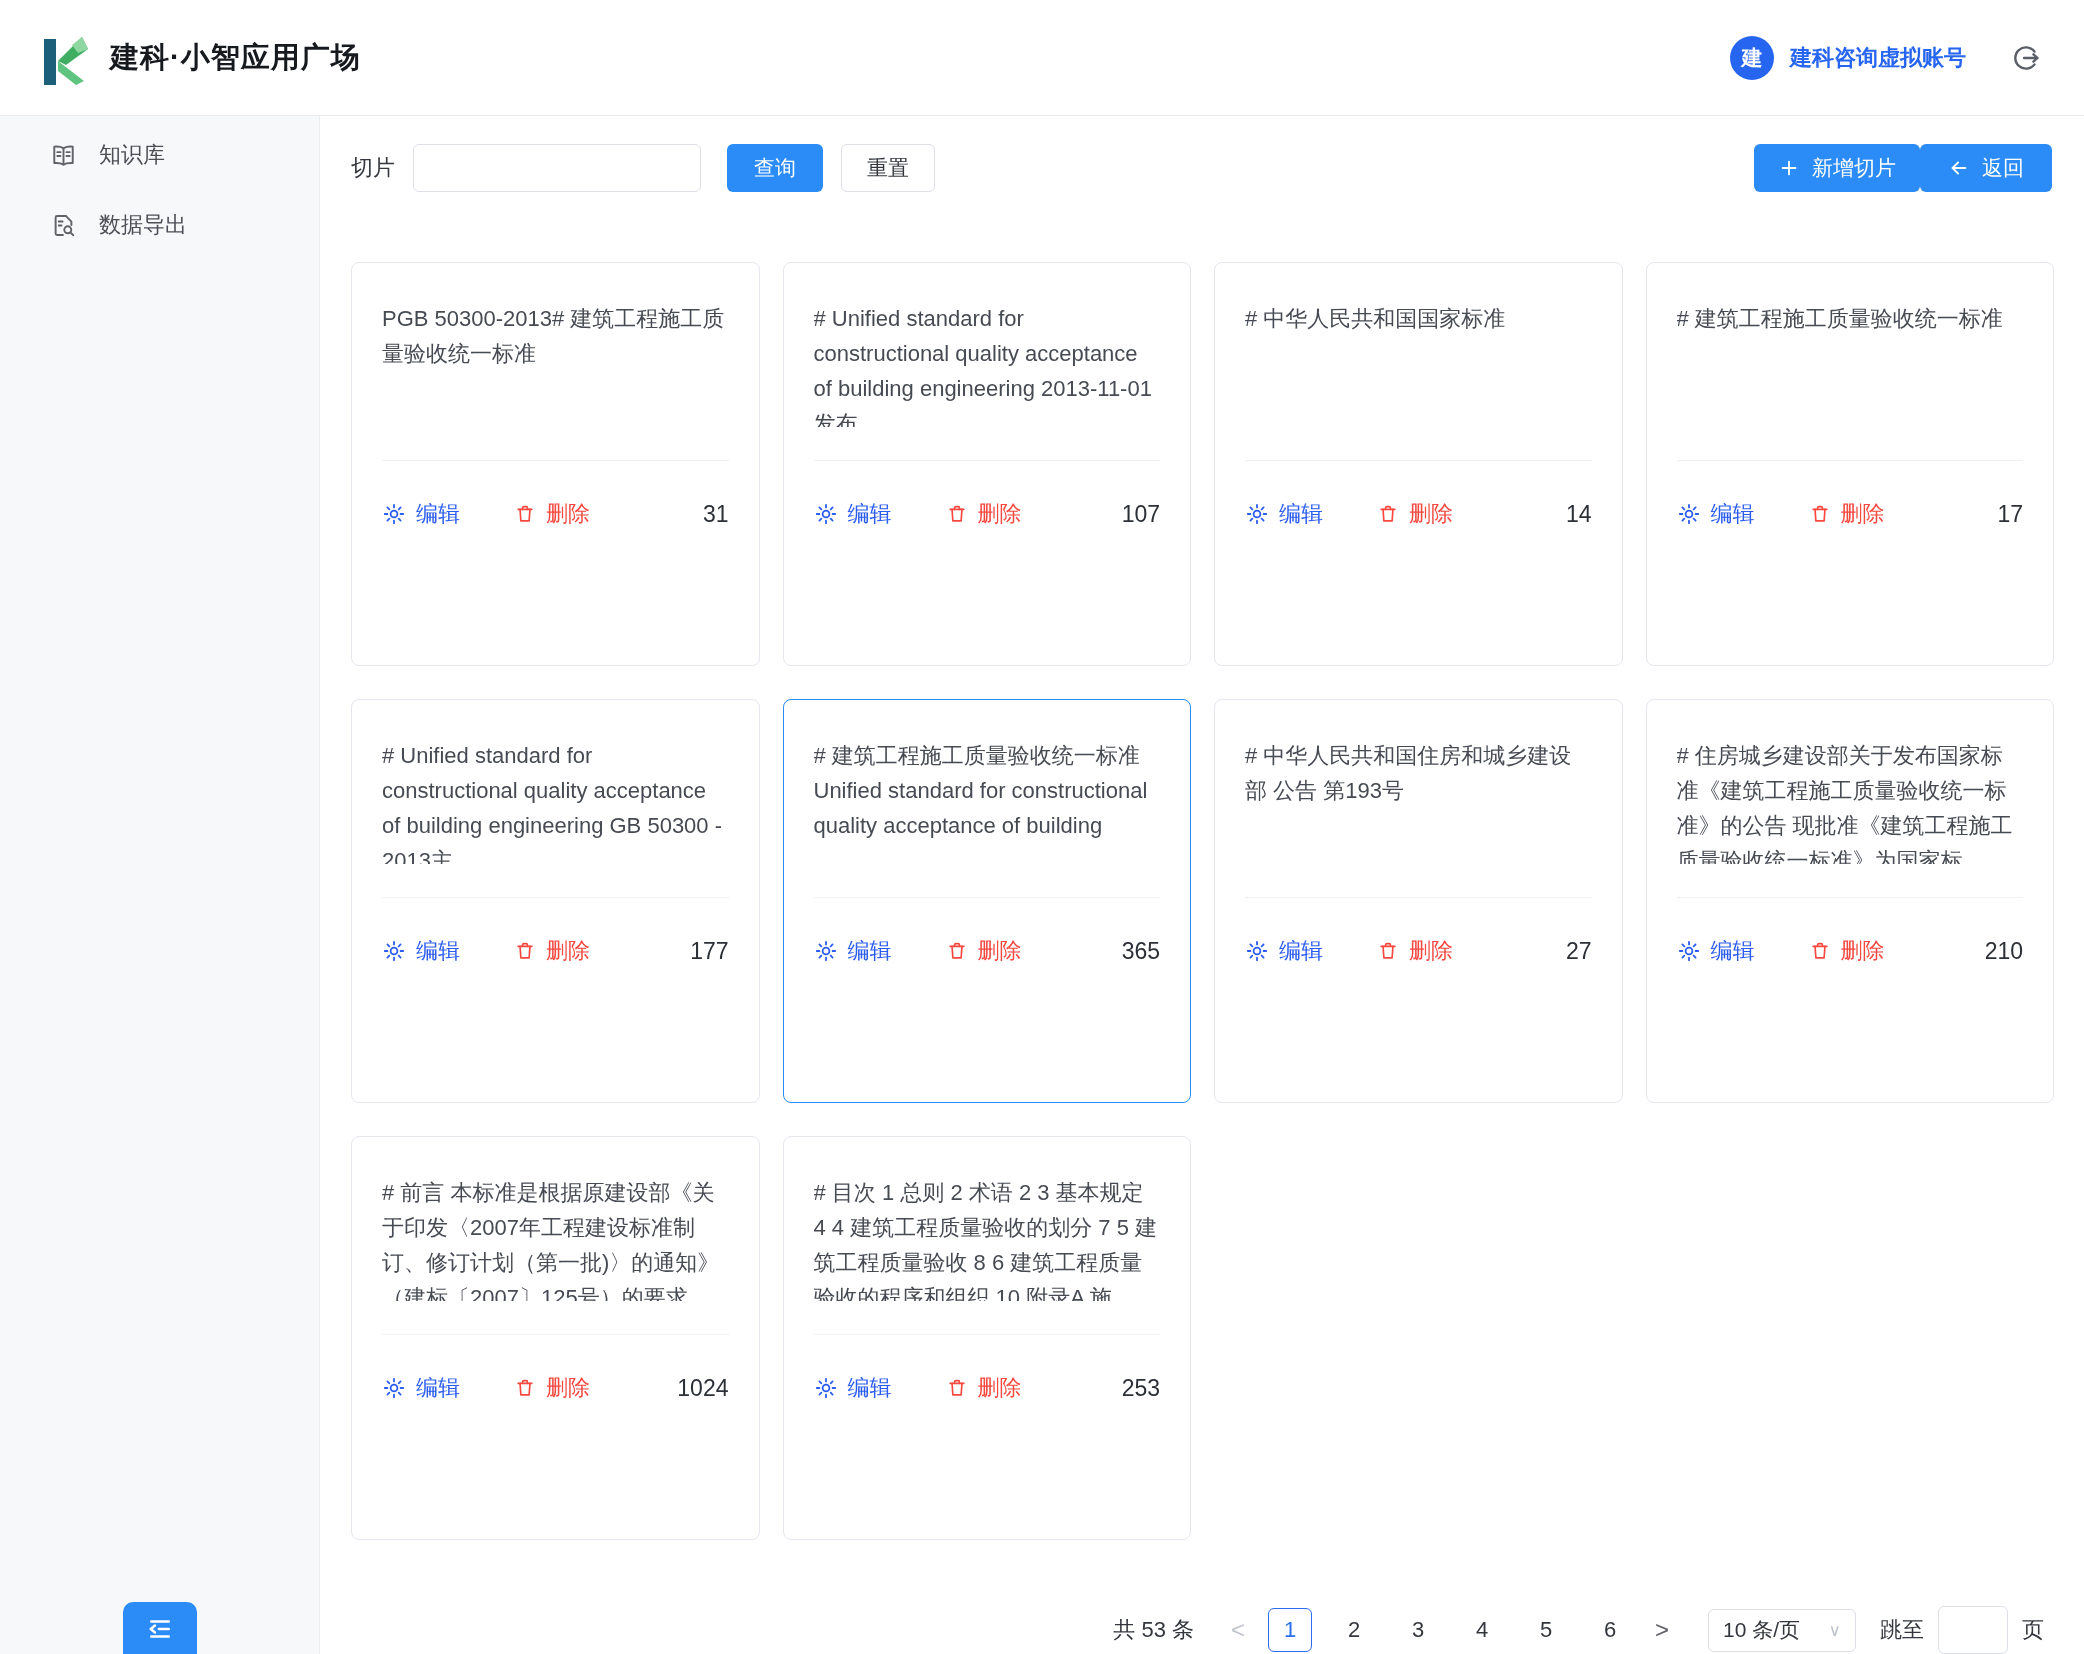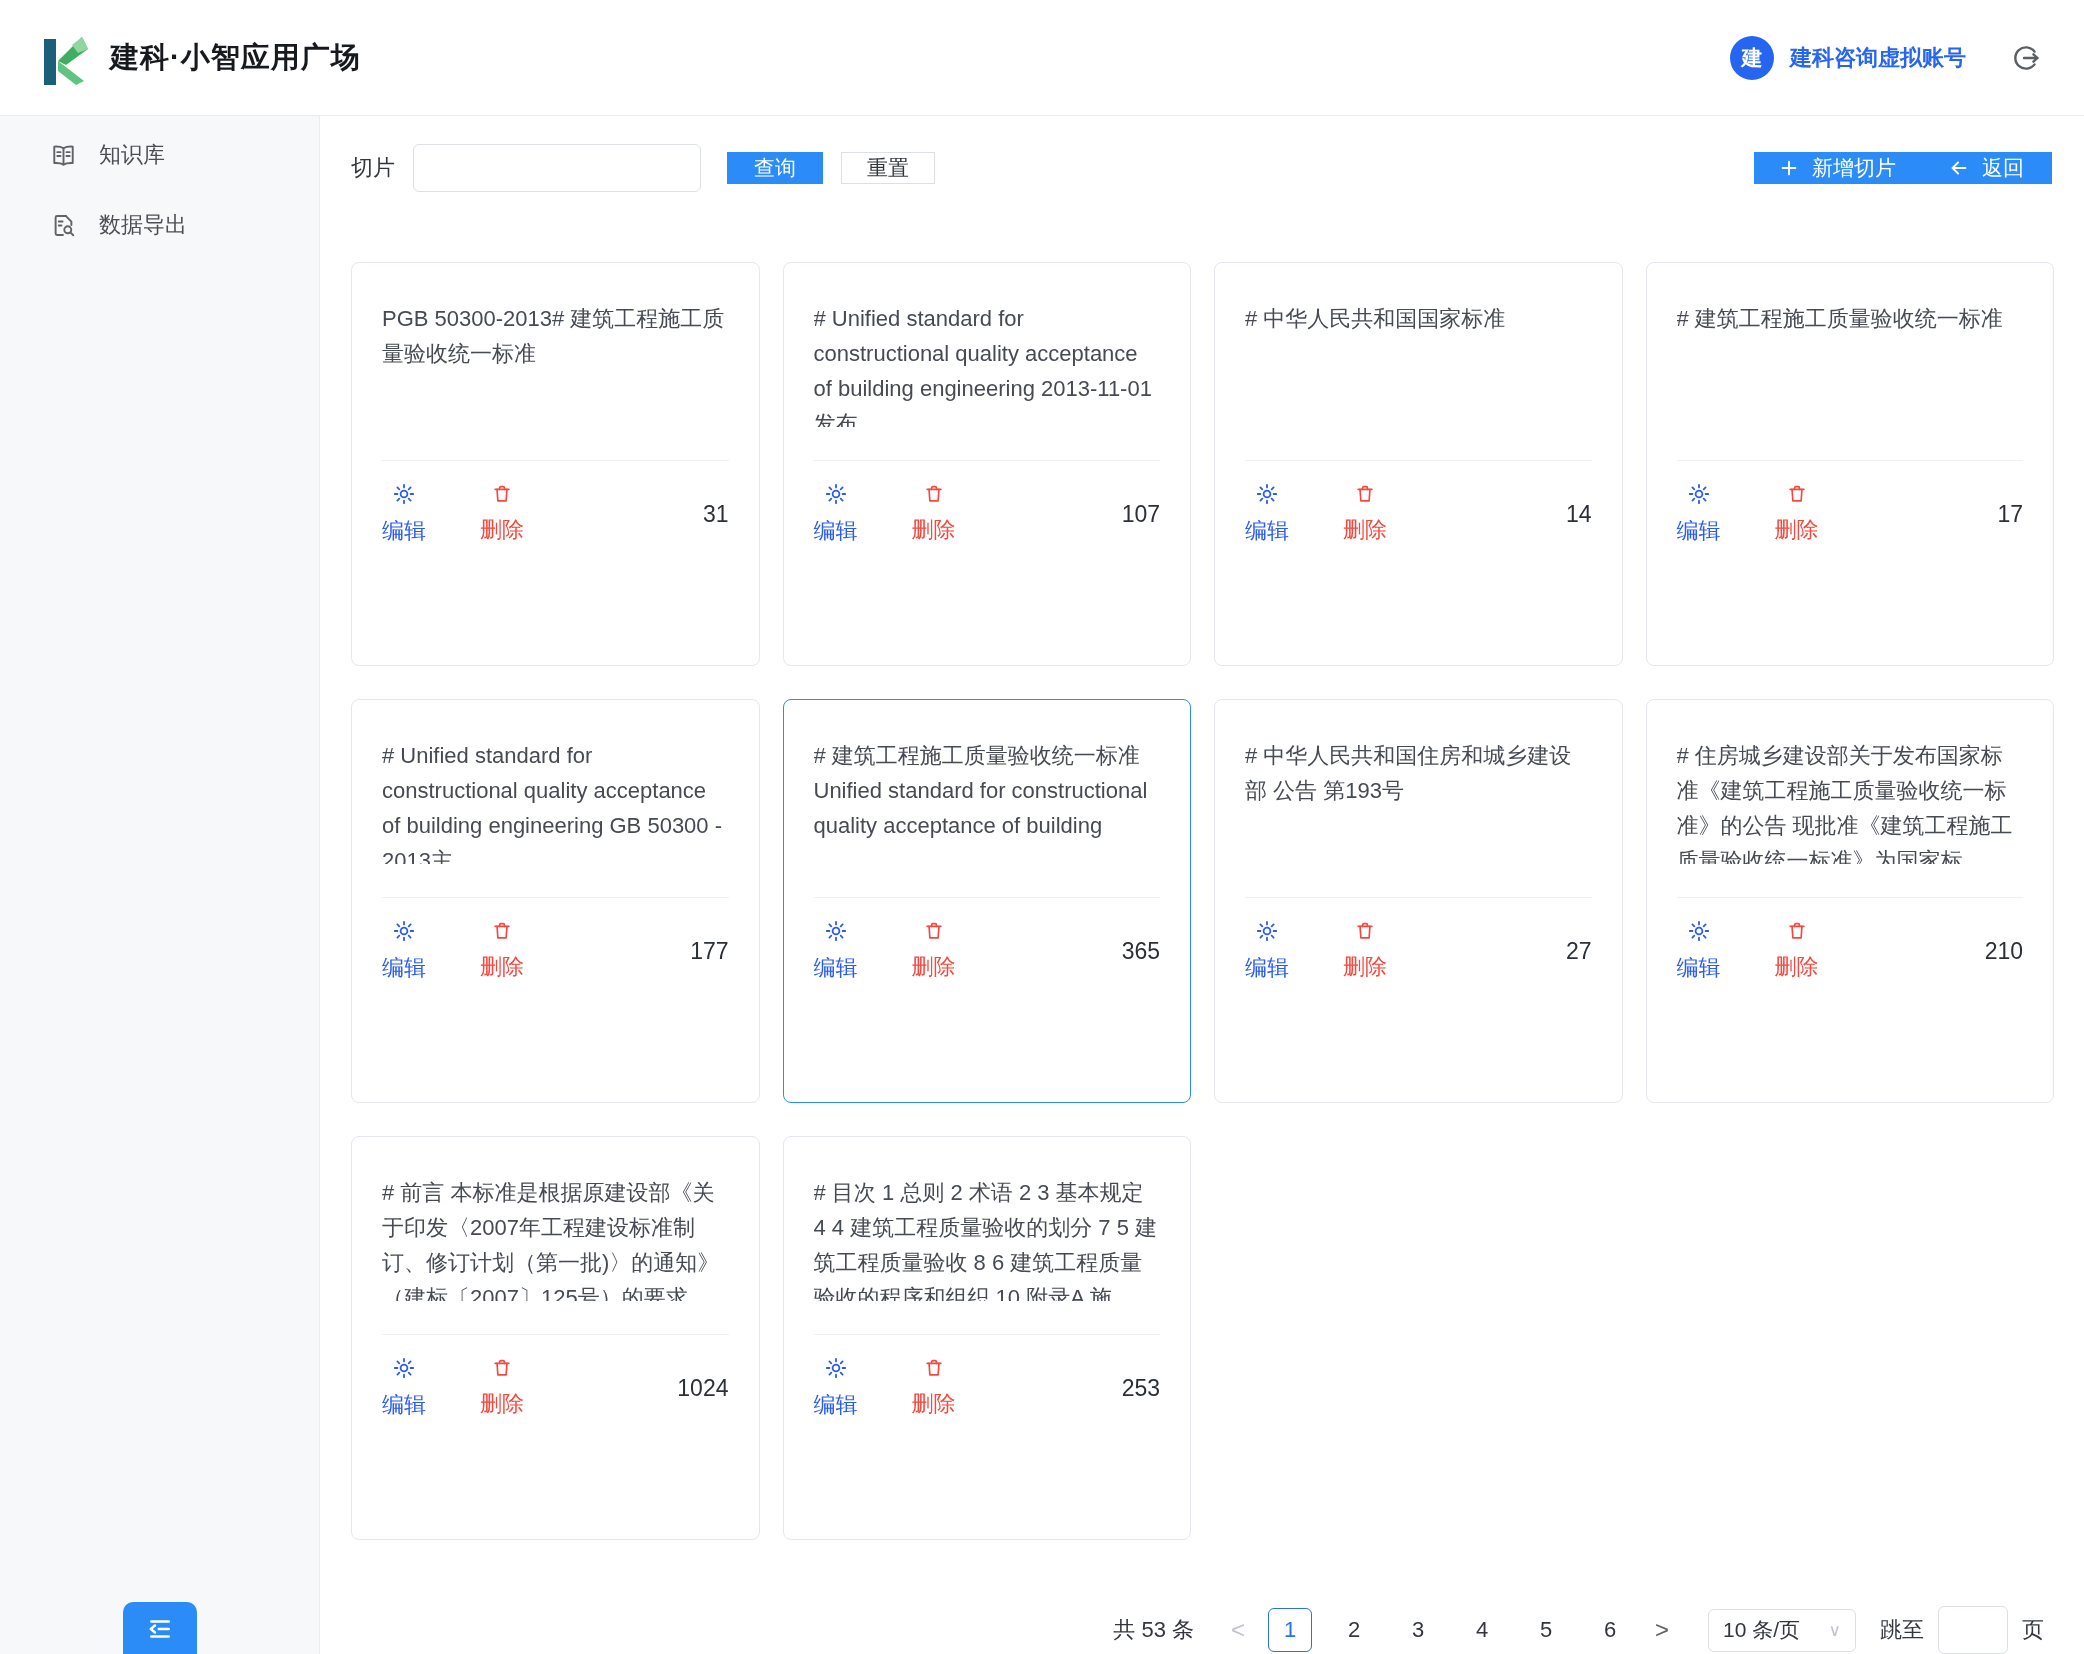--- a/index.html
+++ b/index.html
@@ -56,21 +56,21 @@
   .crumb.current{color:#0d0f13;font-weight:700;}
   .crumb-sep{color:#c0c4cc;margin:0 14px;font-weight:400;}
   
   .toolbar{display:flex;align-items:center;margin:44px 32px 0 30px;}
   .filter-label{font-size:22px;color:#33373d;margin-right:18px;}
   .filter-input{
     width:288px;height:48px;border:1px solid #dcdfe6;border-radius:6px;
     font-size:21px;padding:0 14px;outline:none;background:#fff;
   }
   .btn{
-    height:32px;border-radius:0;font-size:21px;cursor:pointer;
+    height:48px;border-radius:6px;font-size:21px;cursor:pointer;
     display:inline-flex;align-items:center;justify-content:center;border:none;
     font-family:inherit;
   }
   .btn-primary{background:var(--accent);color:#fff;}
   .btn-plain{background:#fff;border:1px solid #dcdfe6;color:#33373d;}
   .search-btn{width:96px;margin-left:26px;}
   .reset-btn{width:94px;margin-left:18px;}
   .add-btn{margin-left:auto;padding:0 24px;gap:12px;}
   .back-btn{padding:0 28px;gap:12px;}
   
@@ -85,21 +85,21 @@
   .card.selected{border:1px solid var(--accent);}
   .card-text{
     font-size:22px;line-height:35px;color:var(--text-mid);
     height:126px;overflow:hidden;word-break:break-word;
   }
   .card-sep{position:absolute;left:30px;right:30px;top:197px;border-top:1px solid #f0f0f0;}
   .card-footer{
     position:absolute;left:30px;right:30px;top:222px;height:58px;
     display:flex;align-items:center;
   }
-  .card-action{display:flex;align-items:center;gap:10px;font-size:22px;cursor:pointer;background:none;border:none;font-family:inherit;flex-direction:column;}
+  .card-action{display:flex;align-items:center;gap:10px;font-size:22px;cursor:pointer;background:none;border:none;font-family:inherit;}
   .edit-action{color:var(--edit-blue);}
   .delete-action{color:var(--delete-red);margin-left:54px;}
   .card-count{margin-left:auto;font-size:23px;color:#2b2f36;}
   
   .pagination{
     display:flex;align-items:center;justify-content:flex-end;
     margin:66px 40px 0 30px;font-size:22px;color:#33373d;
   }
   .total-text{margin-right:24px;}
   .page-arrow{width:40px;height:44px;display:flex;align-items:center;justify-content:center;

